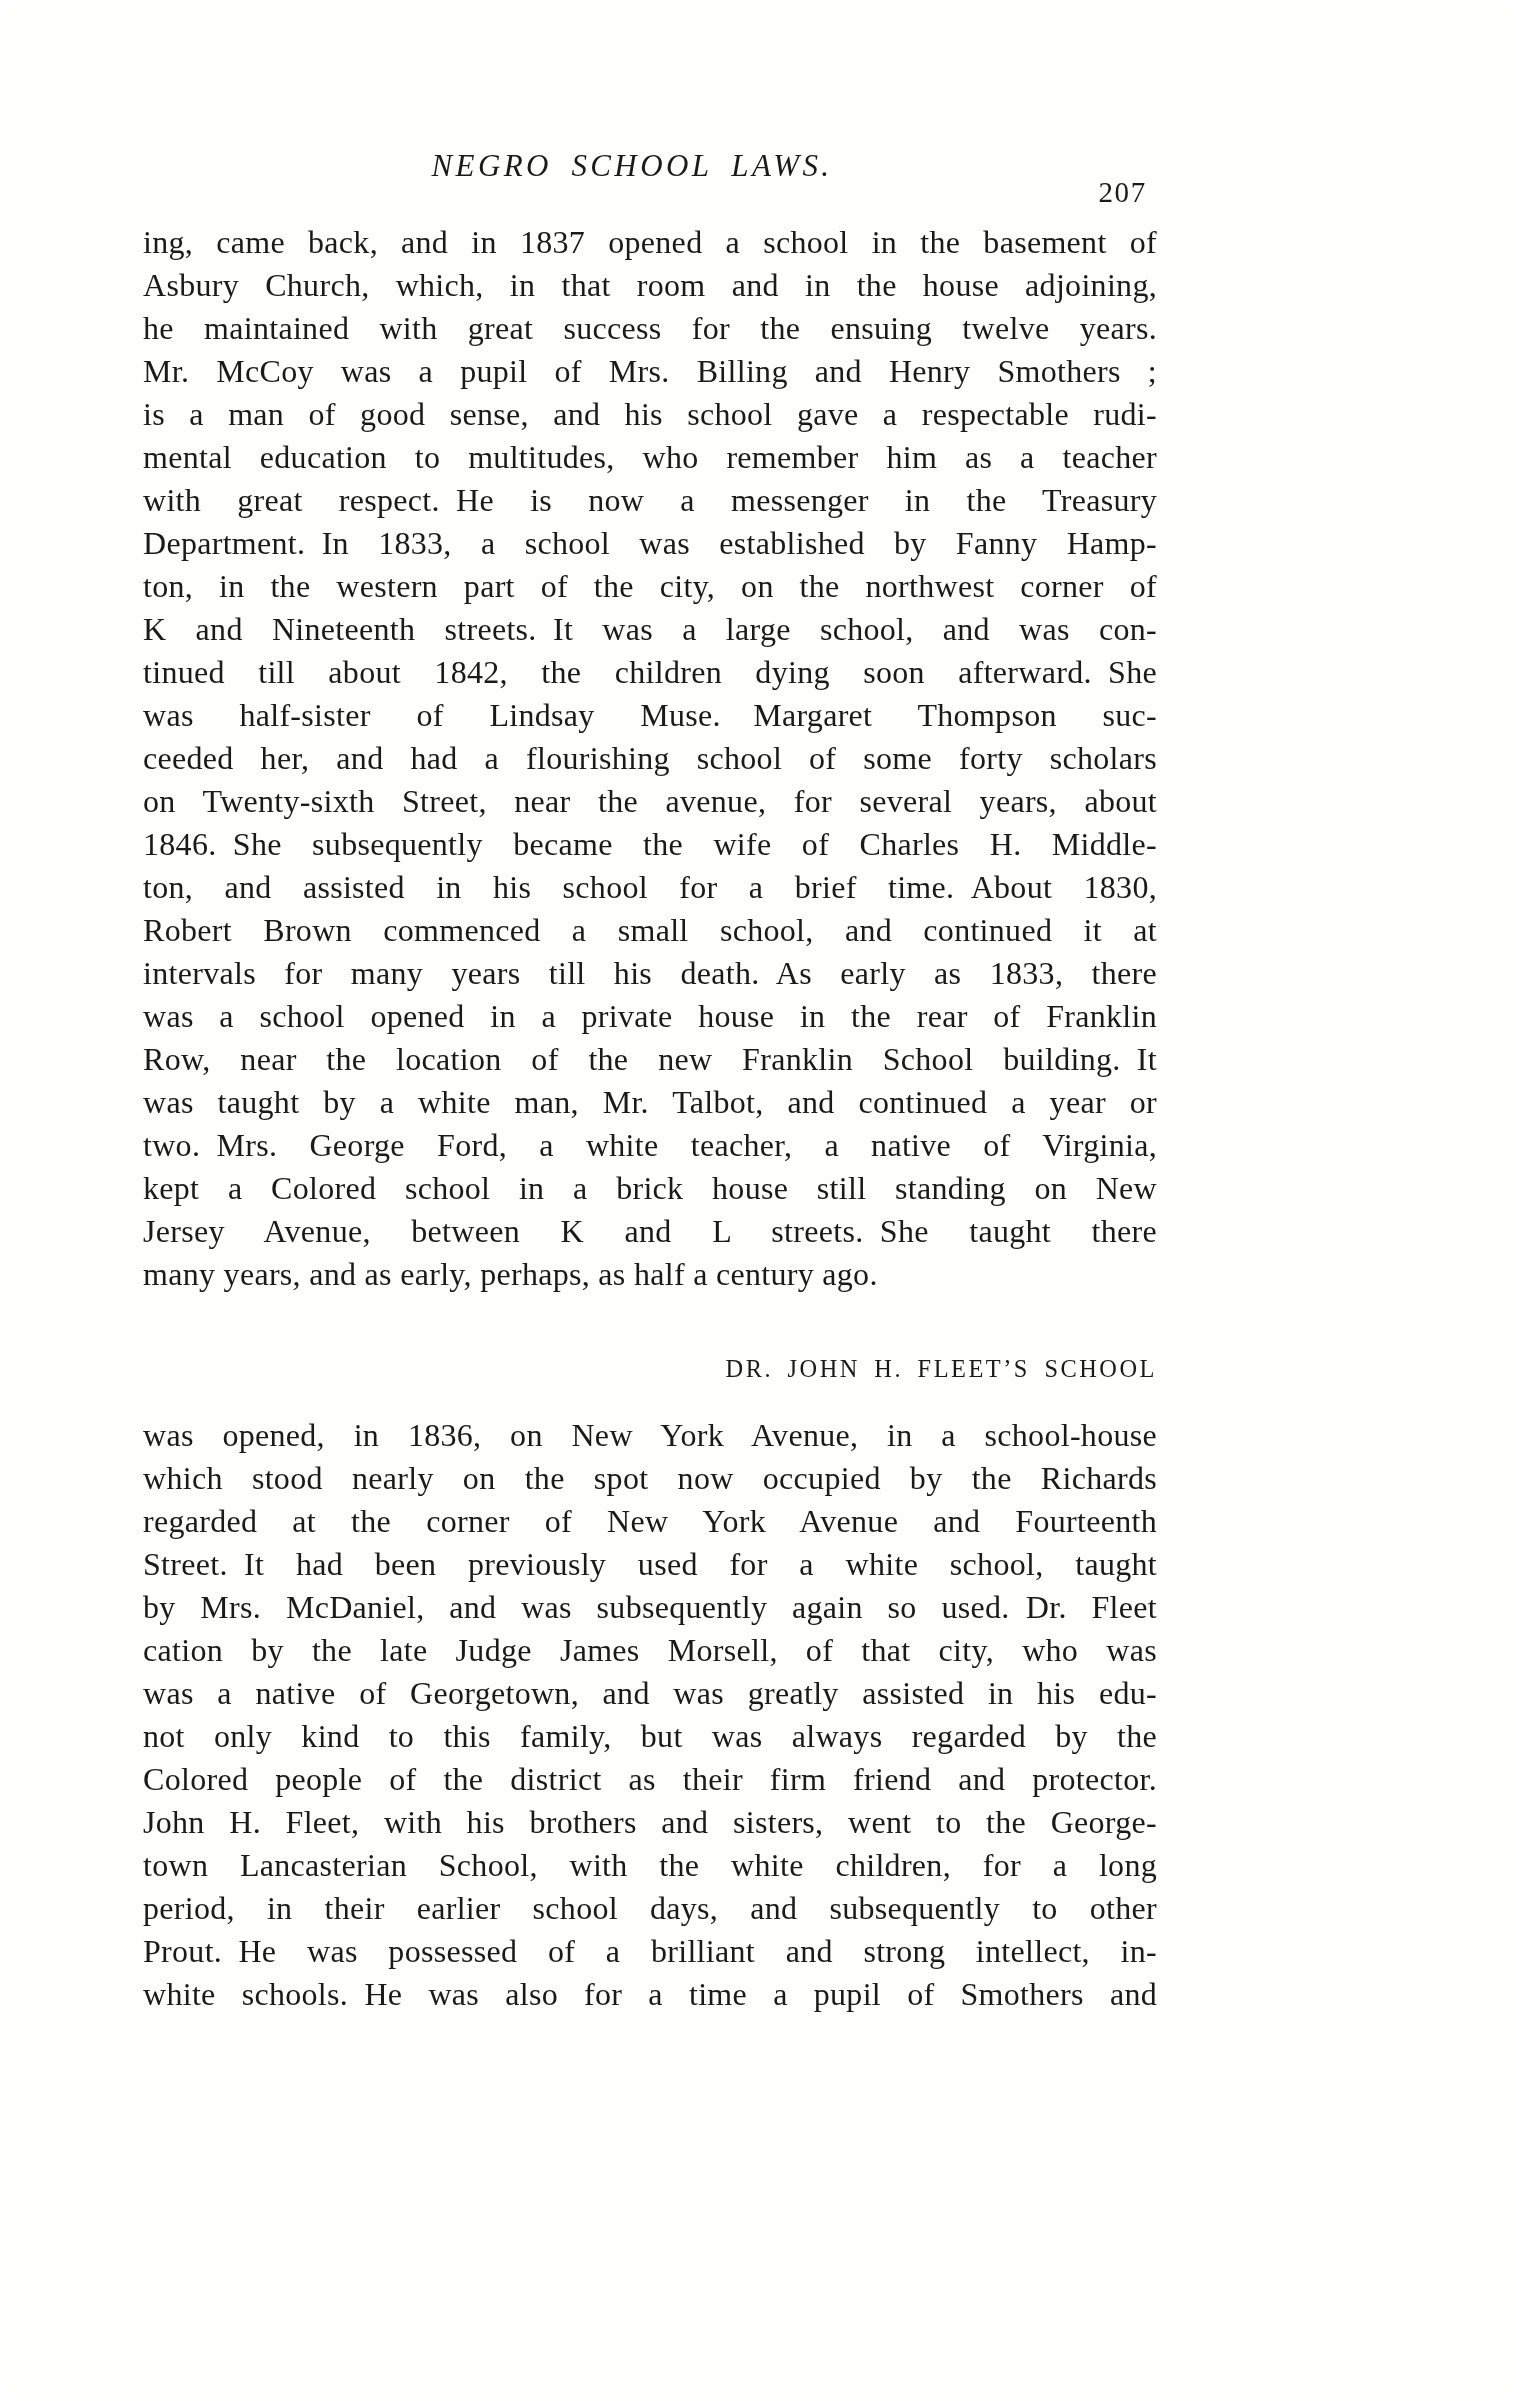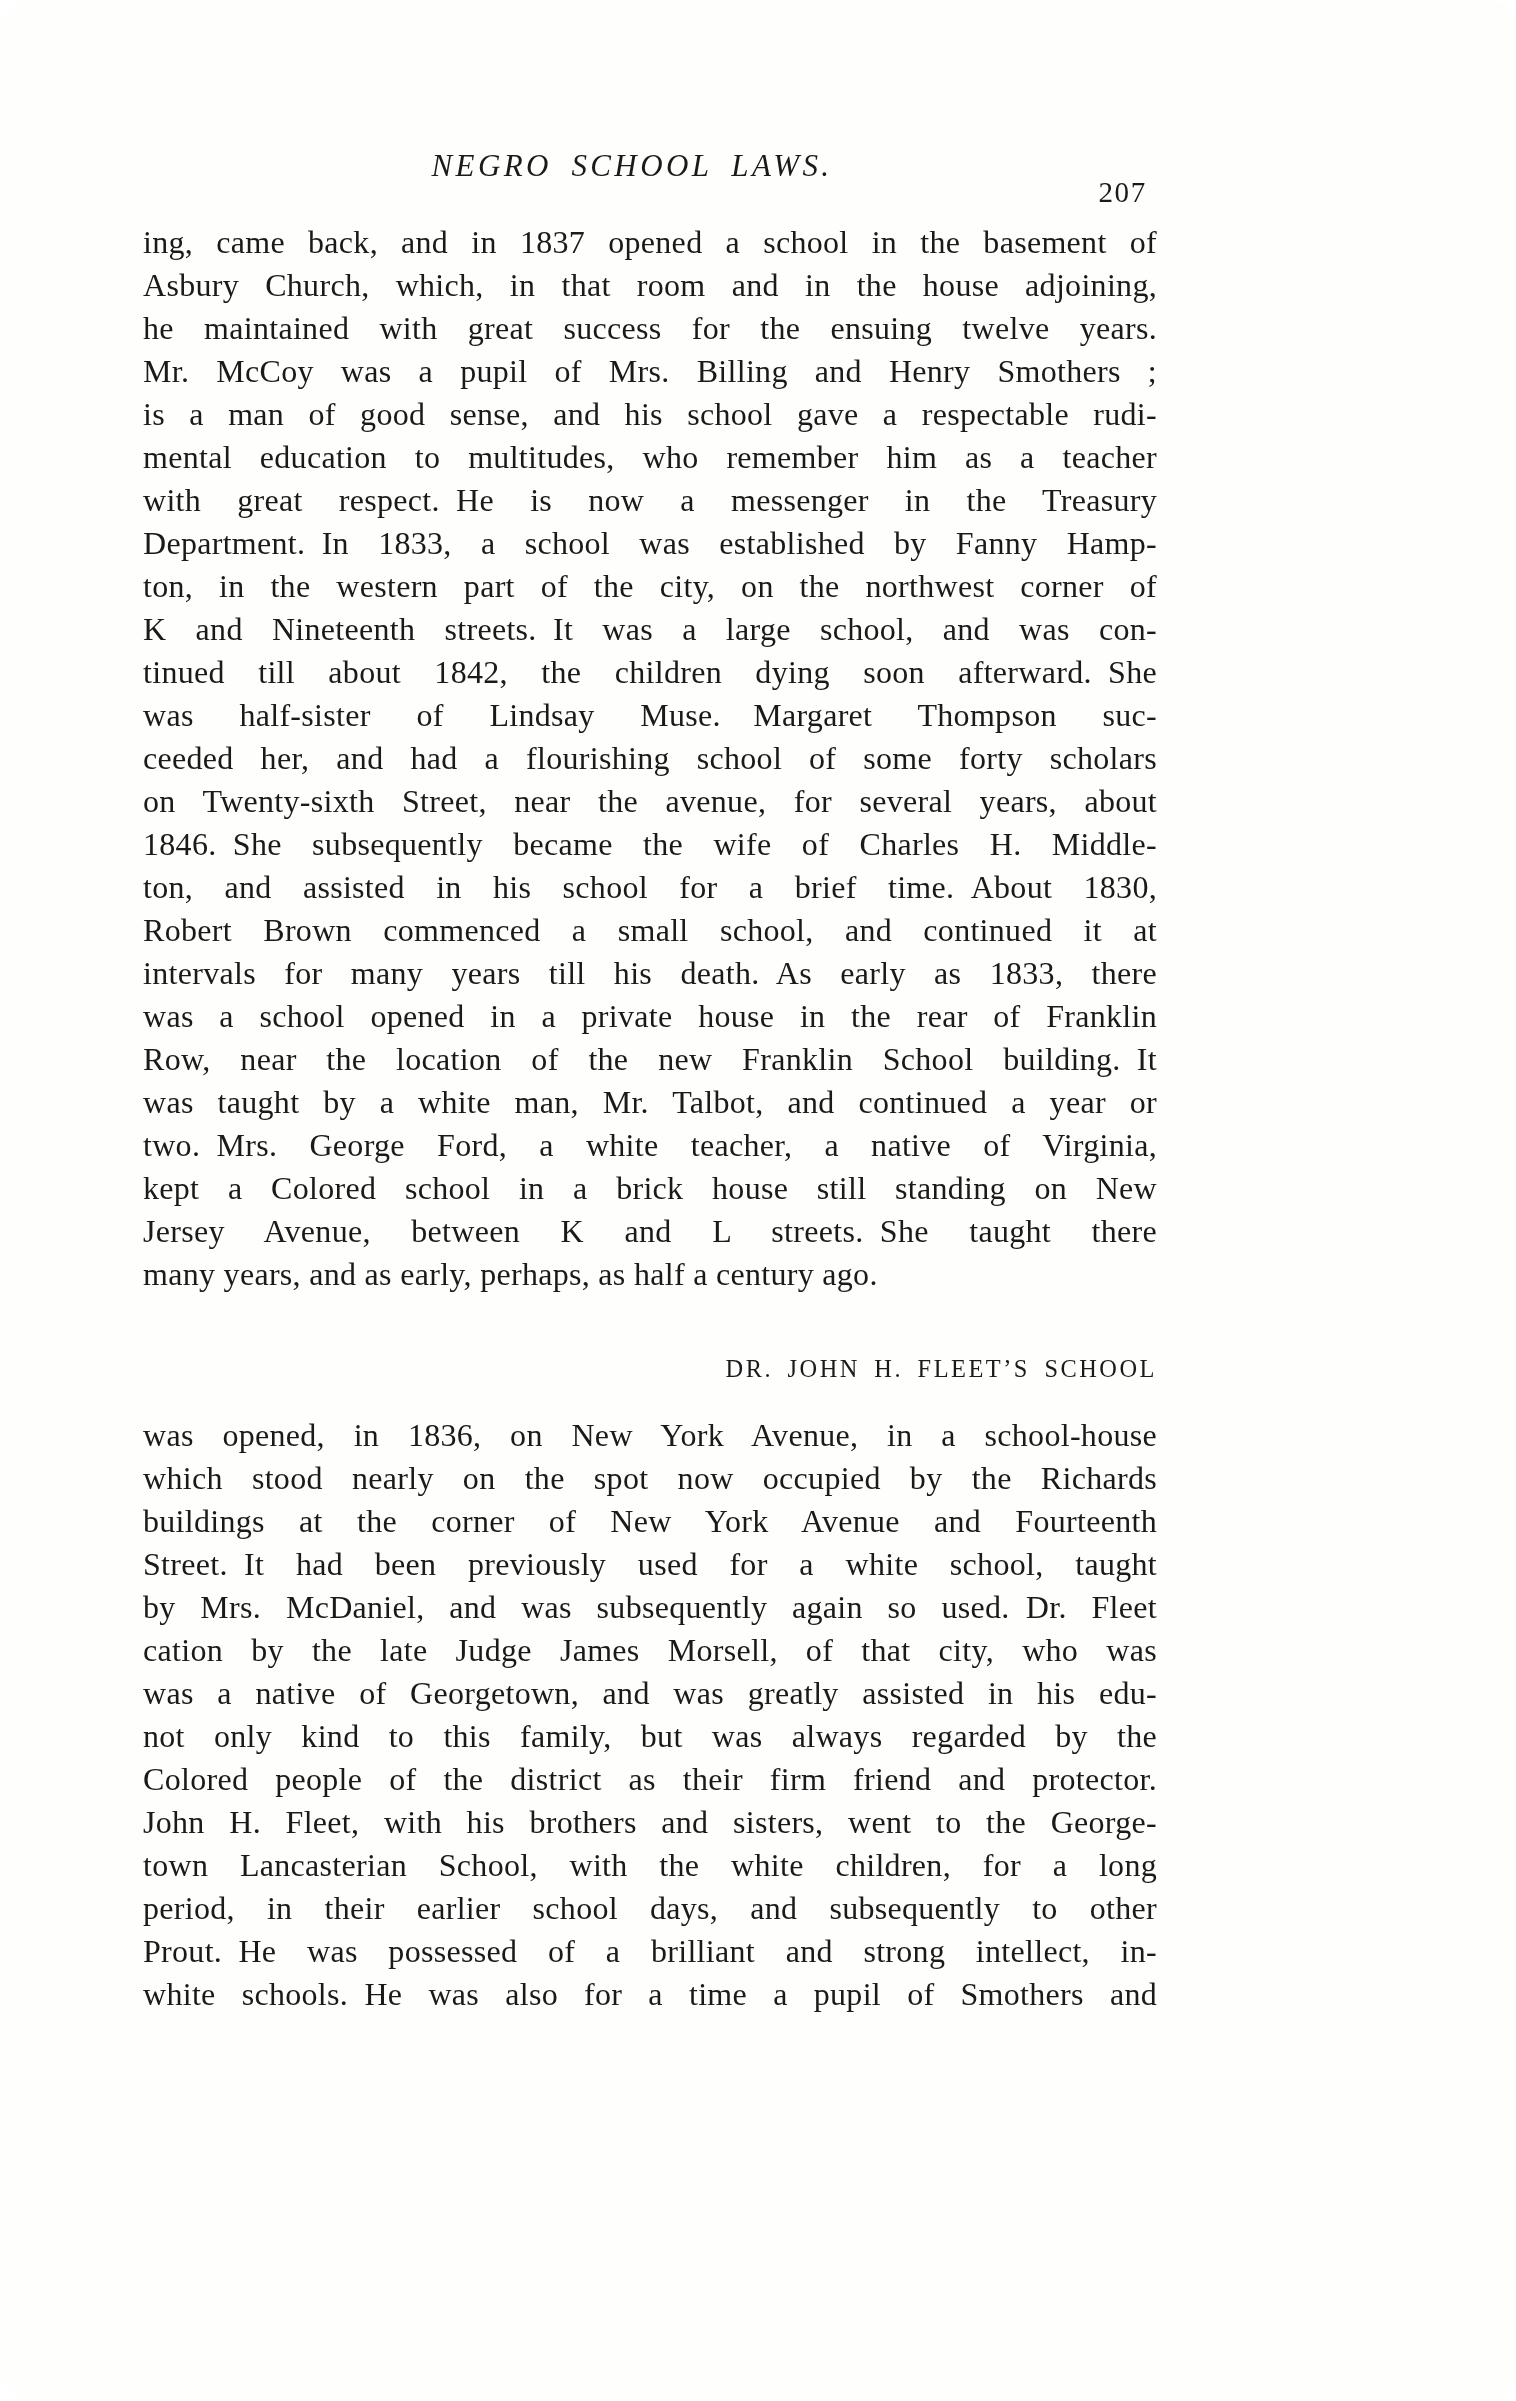--- a/index.html
+++ b/index.html
@@ -112,21 +112,21 @@
         <div class="line">kept a Colored school in a brick house still standing on New</div>
         <div class="line">Jersey Avenue, between K and L streets. She taught there</div>
         <div class="line">many years, and as early, perhaps, as half a century ago.</div>
       </div>
 
     <h2 class="section-heading">DR. JOHN H. FLEET’S SCHOOL</h2>
 
     <div class="para">
         <div class="line">was opened, in 1836, on New York Avenue, in a school-house</div>
         <div class="line">which stood nearly on the spot now occupied by the Richards</div>
-        <div class="line">buildings at the corner of New York Avenue and Fourteenth</div>
+        <div class="line">regarded at the corner of New York Avenue and Fourteenth</div>
         <div class="line">Street. It had been previously used for a white school, taught</div>
         <div class="line">by Mrs. McDaniel, and was subsequently again so used. Dr. Fleet</div>
         <div class="line">cation by the late Judge James Morsell, of that city, who was</div>
         <div class="line">was a native of Georgetown, and was greatly assisted in his edu-</div>
         <div class="line">not only kind to this family, but was always regarded by the</div>
         <div class="line">Colored people of the district as their firm friend and protector.</div>
         <div class="line">John H. Fleet, with his brothers and sisters, went to the George-</div>
         <div class="line">town Lancasterian School, with the white children, for a long</div>
         <div class="line">period, in their earlier school days, and subsequently to other</div>
         <div class="line">Prout. He was possessed of a brilliant and strong intellect, in-</div>

